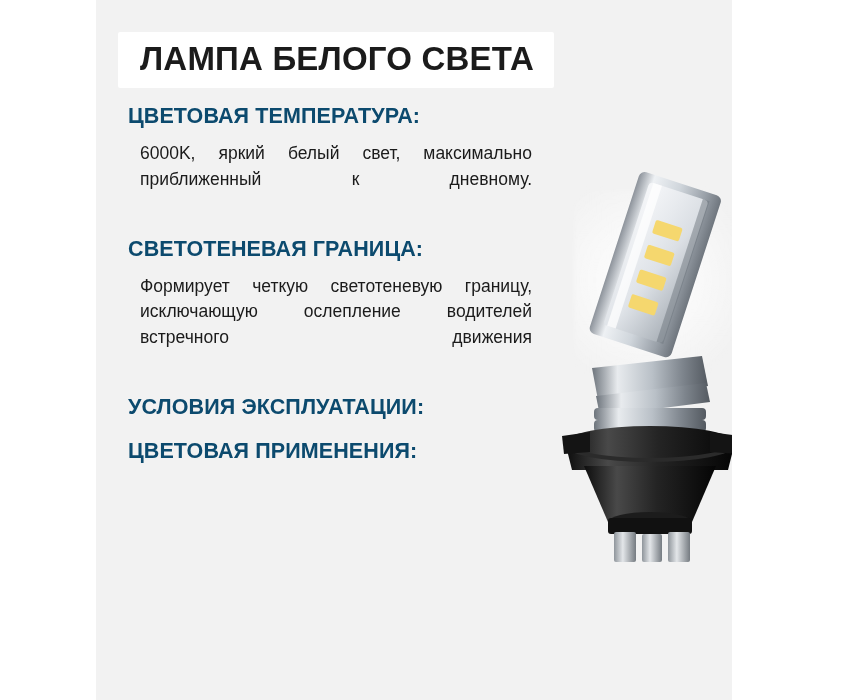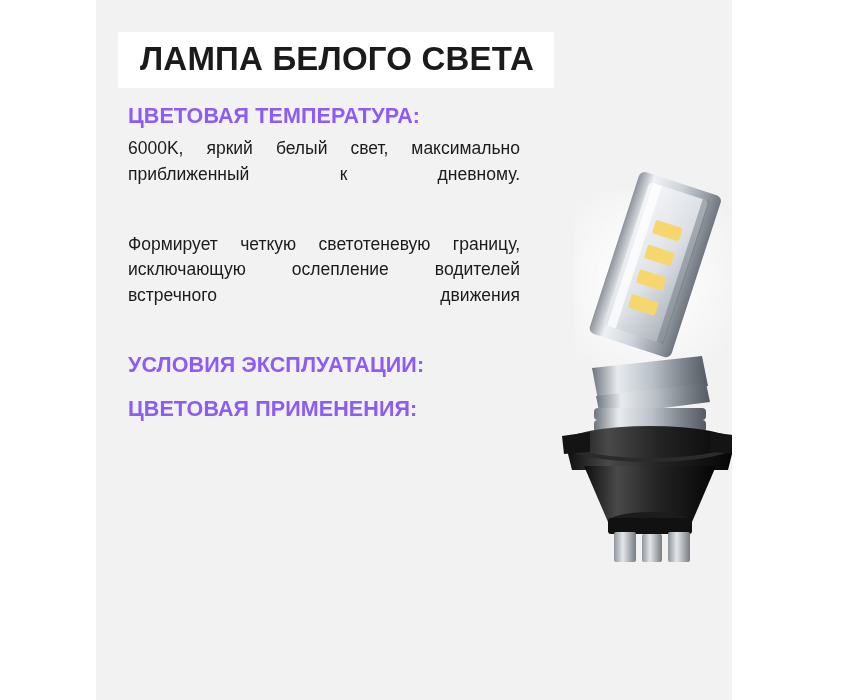--- a/index.html
+++ b/index.html
@@ -67,25 +67,25 @@
     left: 32px;
     top: 104px;
     width: 400px;
   }
   .block { margin-bottom: 19px; }
   .block h2 {
     margin: 0 0 7px 0;
     font-size: 21.5px;
     line-height: 25px;
     font-weight: bold;
-    color: #8b5cf6;
+    color: #0c4a6e;
     letter-spacing: 0.1px;
   }
   .block p {
-    margin: 0;
+    margin: 12px;
     font-size: 17.5px;
     line-height: 25.5px;
     color: #1b1b1b;
     text-align: justify;
     text-justify: inter-word;
     width: 392px;
   }
   .block p.last-line-left::after {
     content: "";
     display: inline-block;
@@ -131,20 +131,21 @@
     </div>
 
     <div class="content">
 
       <div class="block">
         <h2>ЦВЕТОВАЯ ТЕМПЕРАТУРА:</h2>
         <p class="last-line-left">6000K, яркий белый свет, максимально приближенный к дневному.</p>
       </div>
 
       <div class="block">
+        <h2>СВЕТОТЕНЕВАЯ ГРАНИЦА:</h2>
         <p class="last-line-left">Формирует четкую светотеневую границу, исключающую ослепление водителей встречного движения</p>
       </div>
 
       <div class="block">
         <h2>УСЛОВИЯ ЭКСПЛУАТАЦИИ:</h2>
       </div>
 
       <div class="block">
         <h2>ЦВЕТОВАЯ ПРИМЕНЕНИЯ:</h2>
       </div>

